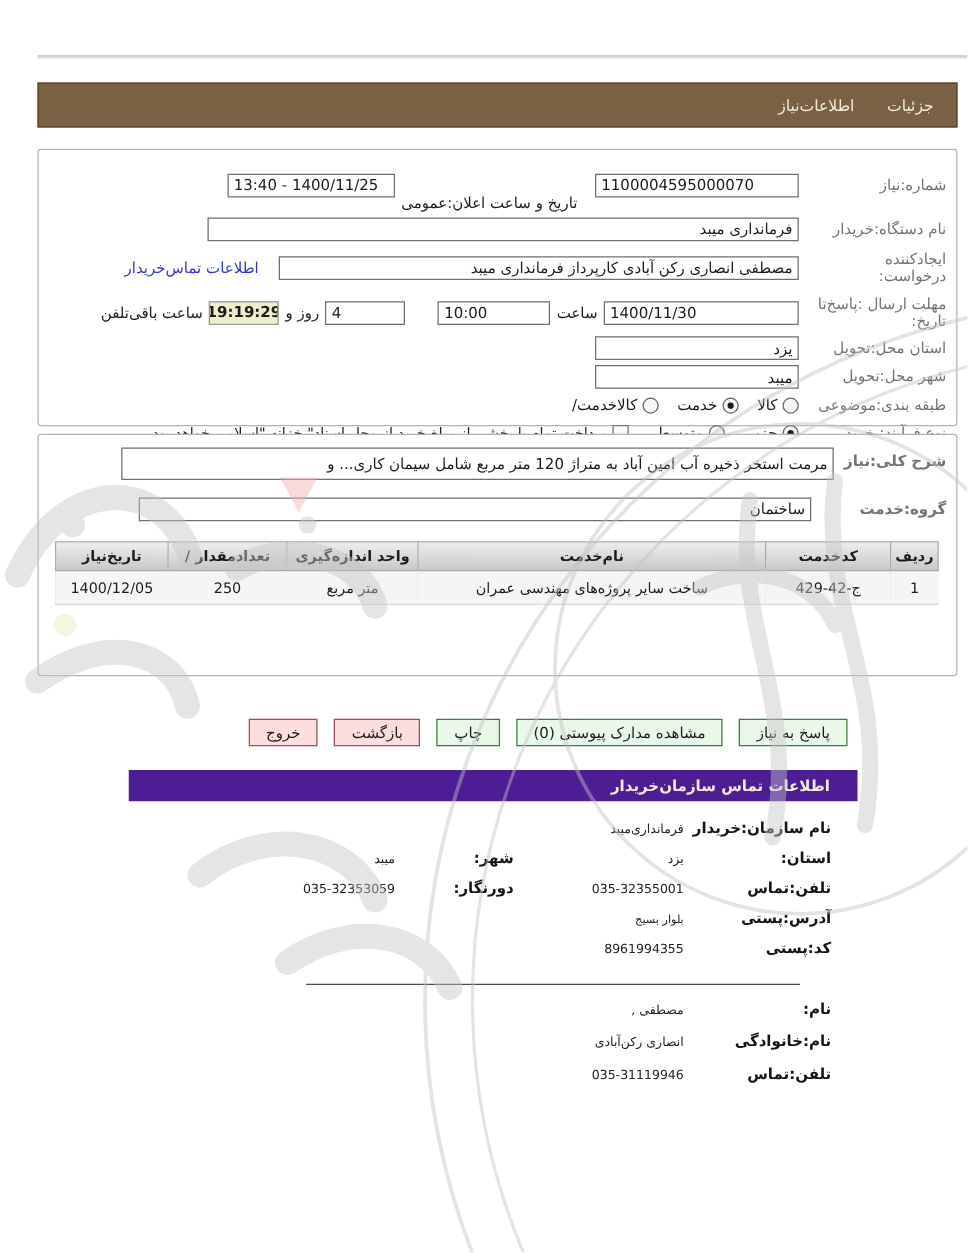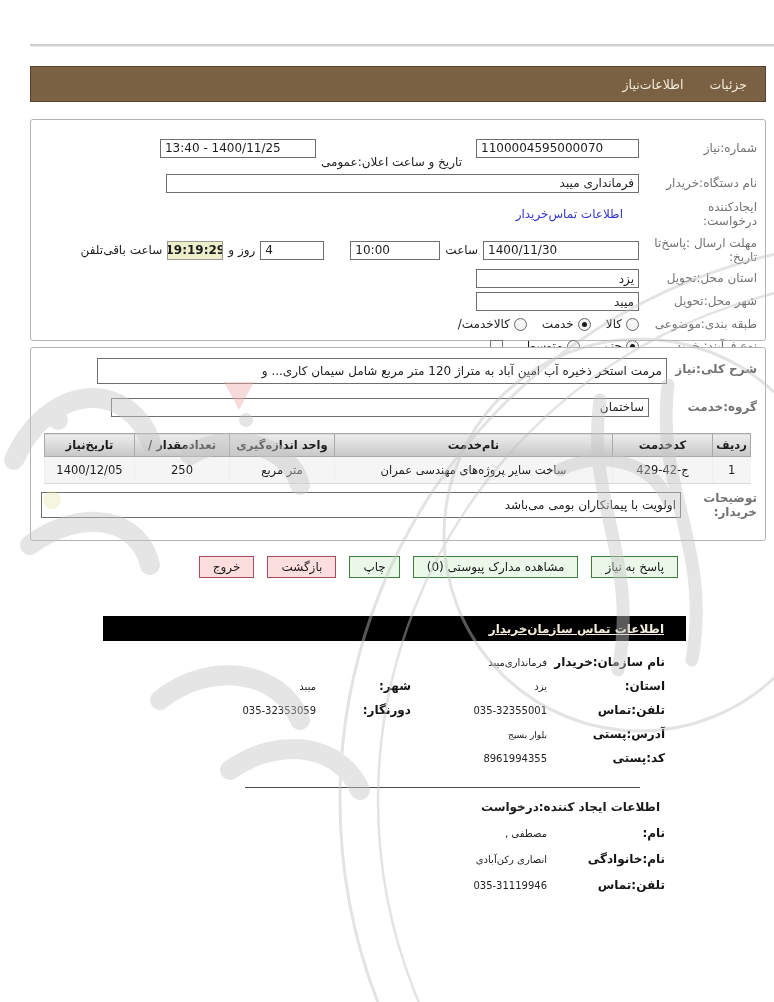--- a/index.html
+++ b/index.html
@@ -56,28 +56,28 @@
   }
   table.svc td{
     background:#f5f5f5;border-bottom:1px solid #d8d8d8;border-left:1px solid #eee;
     height:26px;text-align:center;padding:0 2px;white-space:nowrap;overflow:hidden;
   }
 
   
   .btnrow{position:absolute;top:556px;left:30px;width:736px;display:flex;align-items:center;
     gap:13px;padding-right:88px;box-sizing:border-box;}
   .btn{height:22px;box-sizing:border-box;display:inline-flex;align-items:center;justify-content:center;
-    padding:0 13px;font-size:12px;cursor:pointer;white-space:nowrap;}
+    padding:0 13px;font-size:12px;cursor:pointer;white-space:nowrap;margin-top:19px;}
   .btn.green{background:#e9f8e9;border:1px solid #3c7d3c;}
   .btn.pink{background:#fcdede;border:1px solid #a94a5e;}
 
   
   .cbar{position:absolute;top:616px;left:103px;width:583px;height:25px;box-sizing:border-box;
-    background:#000000;color:#f3ecd9;display:flex;align-items:center;
-    padding:0 22px;font-weight:bold;font-size:12px;text-decoration:underline;}
+    background:#4c1d95;color:#f3ecd9;display:flex;align-items:center;
+    padding:0 22px;font-weight:bold;font-size:12px;}
   .cblock{position:absolute;top:655px;left:105px;width:560px;}
   .crow{display:flex;align-items:baseline;height:24px;}
   .cl1{width:118px;flex:0 0 auto;font-weight:bold;color:#141414;}
   .cv1{width:130px;flex:0 0 auto;font-size:10px;color:#222;padding-left:6px;}
   .cl2{width:95px;flex:0 0 auto;font-weight:bold;color:#141414;text-align:right;}
   .cv2{width:150px;flex:0 0 auto;font-size:10px;color:#222;padding-left:6px;}
   .cdivider{border-top:1px solid #4a4a4a;width:395px;margin:12px 25px 12px auto;height:0;}
   .chead{font-weight:bold;font-size:12px;margin:2px 5px 12px 0;}
   .crow2{display:flex;align-items:baseline;height:26px;}
 
@@ -95,31 +95,32 @@
   <div class="tabbar">
     <span class="tab">جزئیات</span>
     <span class="tab">اطلاعات‌نیاز</span>
   </div>
 
   <div class="panel" id="panel-need">
     <div class="frow" style="min-height:23px;">
       <span class="flabel">شماره:نیاز</span>
       <span class="fbox" style="width:163px;justify-content:flex-end;">1100004595000070</span>
       <span class="hint" style="margin-right:14px;margin-top:28px;">تاریخ و ساعت اعلان:عمومی</span>
-      <span class="fbox" style="width:156px;justify-content:flex-end;">1400/11/25 - 13:40</span>
+      <span class="fbox" style="width:134px;justify-content:flex-end;">1400/11/25 - 13:40</span>
     </div>
     <div class="frow" style="min-height:24px;margin-top:2px;">
       <span class="flabel">نام دستگاه:خریدار</span>
       <span class="fbox" style="width:473px;">فرمانداری میبد</span>
     </div>
     <div class="frow" style="min-height:38px;">
       <span class="flabel">
         <span>ایجادکننده</span><br>
         <span>درخواست:</span>
       </span>
+      <span class="fbox" style="width:416px;">مصطفی انصاری رکن آبادی کارپرداز فرمانداری میبد</span>
       <span class="link">اطلاعات تماس‌خریدار</span>
     </div>
     <div class="frow" style="min-height:34px;">
       <span class="flabel">
         <span>مهلت ارسال :پاسخ‌تا</span><br>
         <span>تاریخ:</span>
       </span>
       <span class="fbox" style="width:156px;justify-content:flex-end;">1400/11/30</span>
       <span class="hint">ساعت</span>
       <span class="fbox" style="width:90px;justify-content:flex-end;">10:00</span>
@@ -145,20 +146,21 @@
       <span class="radio"></span>
       <span class="optlbl">کالاخدمت/</span>
     </div>
     <div class="frow" style="min-height:22px;">
       <span class="flabel">نوع فرآیند: خرید</span>
       <span class="radio sel"></span>
       <span class="optlbl">جزیي</span>
       <span class="radio"></span>
       <span class="optlbl" style="margin-left:22px;">متوسط</span>
       <span class="check"></span>
+      <span style="font-size:11.5px;white-space:nowrap;">پرداخت تمام یا بخشی از مبلغ خرید،از محل اسناد" خزانه "اسلامی خواهد.بود</span>
     </div>
   </div>
 
   <div class="panel" id="panel-desc">
     <div class="frow" style="min-height:30px;align-items:flex-start;">
       <span class="flabel b" style="width:86px;padding-top:4px;">شرح کلی:نیاز</span>
       <span class="fbox" style="width:570px;height:26px;">مرمت استخر ذخیره آب امین آباد به متراژ 120 متر مربع شامل سیمان کاری... و</span>
     </div>
     <div class="frow" style="min-height:20px;margin-top:9px;">
       <span class="flabel b" style="width:104px;">گروه:خدمت</span>
@@ -187,27 +189,20 @@
         <tr>
           <td>1</td>
           <td>ج-42-429</td>
           <td>ساخت سایر پروژه‌های مهندسی عمران</td>
           <td>متر مربع</td>
           <td>250</td>
           <td>1400/12/05</td>
         </tr>
       </tbody>
     </table>
-    <div class="frow" style="min-height:30px;margin-top:6px;align-items:center;">
-      <span class="flabel b" style="width:72px;">
-        <span>توضیحات</span><br>
-        <span>خریدار:</span>
-      </span>
-      <span class="fbox" style="width:640px;height:26px;">اولویت با پیمانکاران بومی می‌باشد</span>
-    </div>
   </div>
 
   <div class="btnrow">
     <span class="btn green">پاسخ به نیاز</span>
     <span class="btn green">مشاهده مدارک پیوستی (0)</span>
     <span class="btn green">چاپ</span>
     <span class="btn pink">بازگشت</span>
     <span class="btn pink">خروج</span>
   </div>
 
@@ -234,21 +229,20 @@
       <span class="cl1">آدرس:پستی</span>
       <span class="cv1" style="font-size:9px;">بلوار بسیج</span>
     </div>
     <div class="crow">
       <span class="cl1">کد:پستی</span>
       <span class="cv1">8961994355</span>
     </div>
 
     <div class="cdivider"></div>
 
-    <div class="chead">اطلاعات ایجاد کننده:درخواست</div>
     <div class="crow2">
       <span class="cl1">نام:</span>
       <span class="cv1">مصطفی ,</span>
     </div>
     <div class="crow2">
       <span class="cl1">نام:خانوادگی</span>
       <span class="cv1">انصاری رکن‌آبادی</span>
     </div>
     <div class="crow2">
       <span class="cl1">تلفن:تماس</span>

